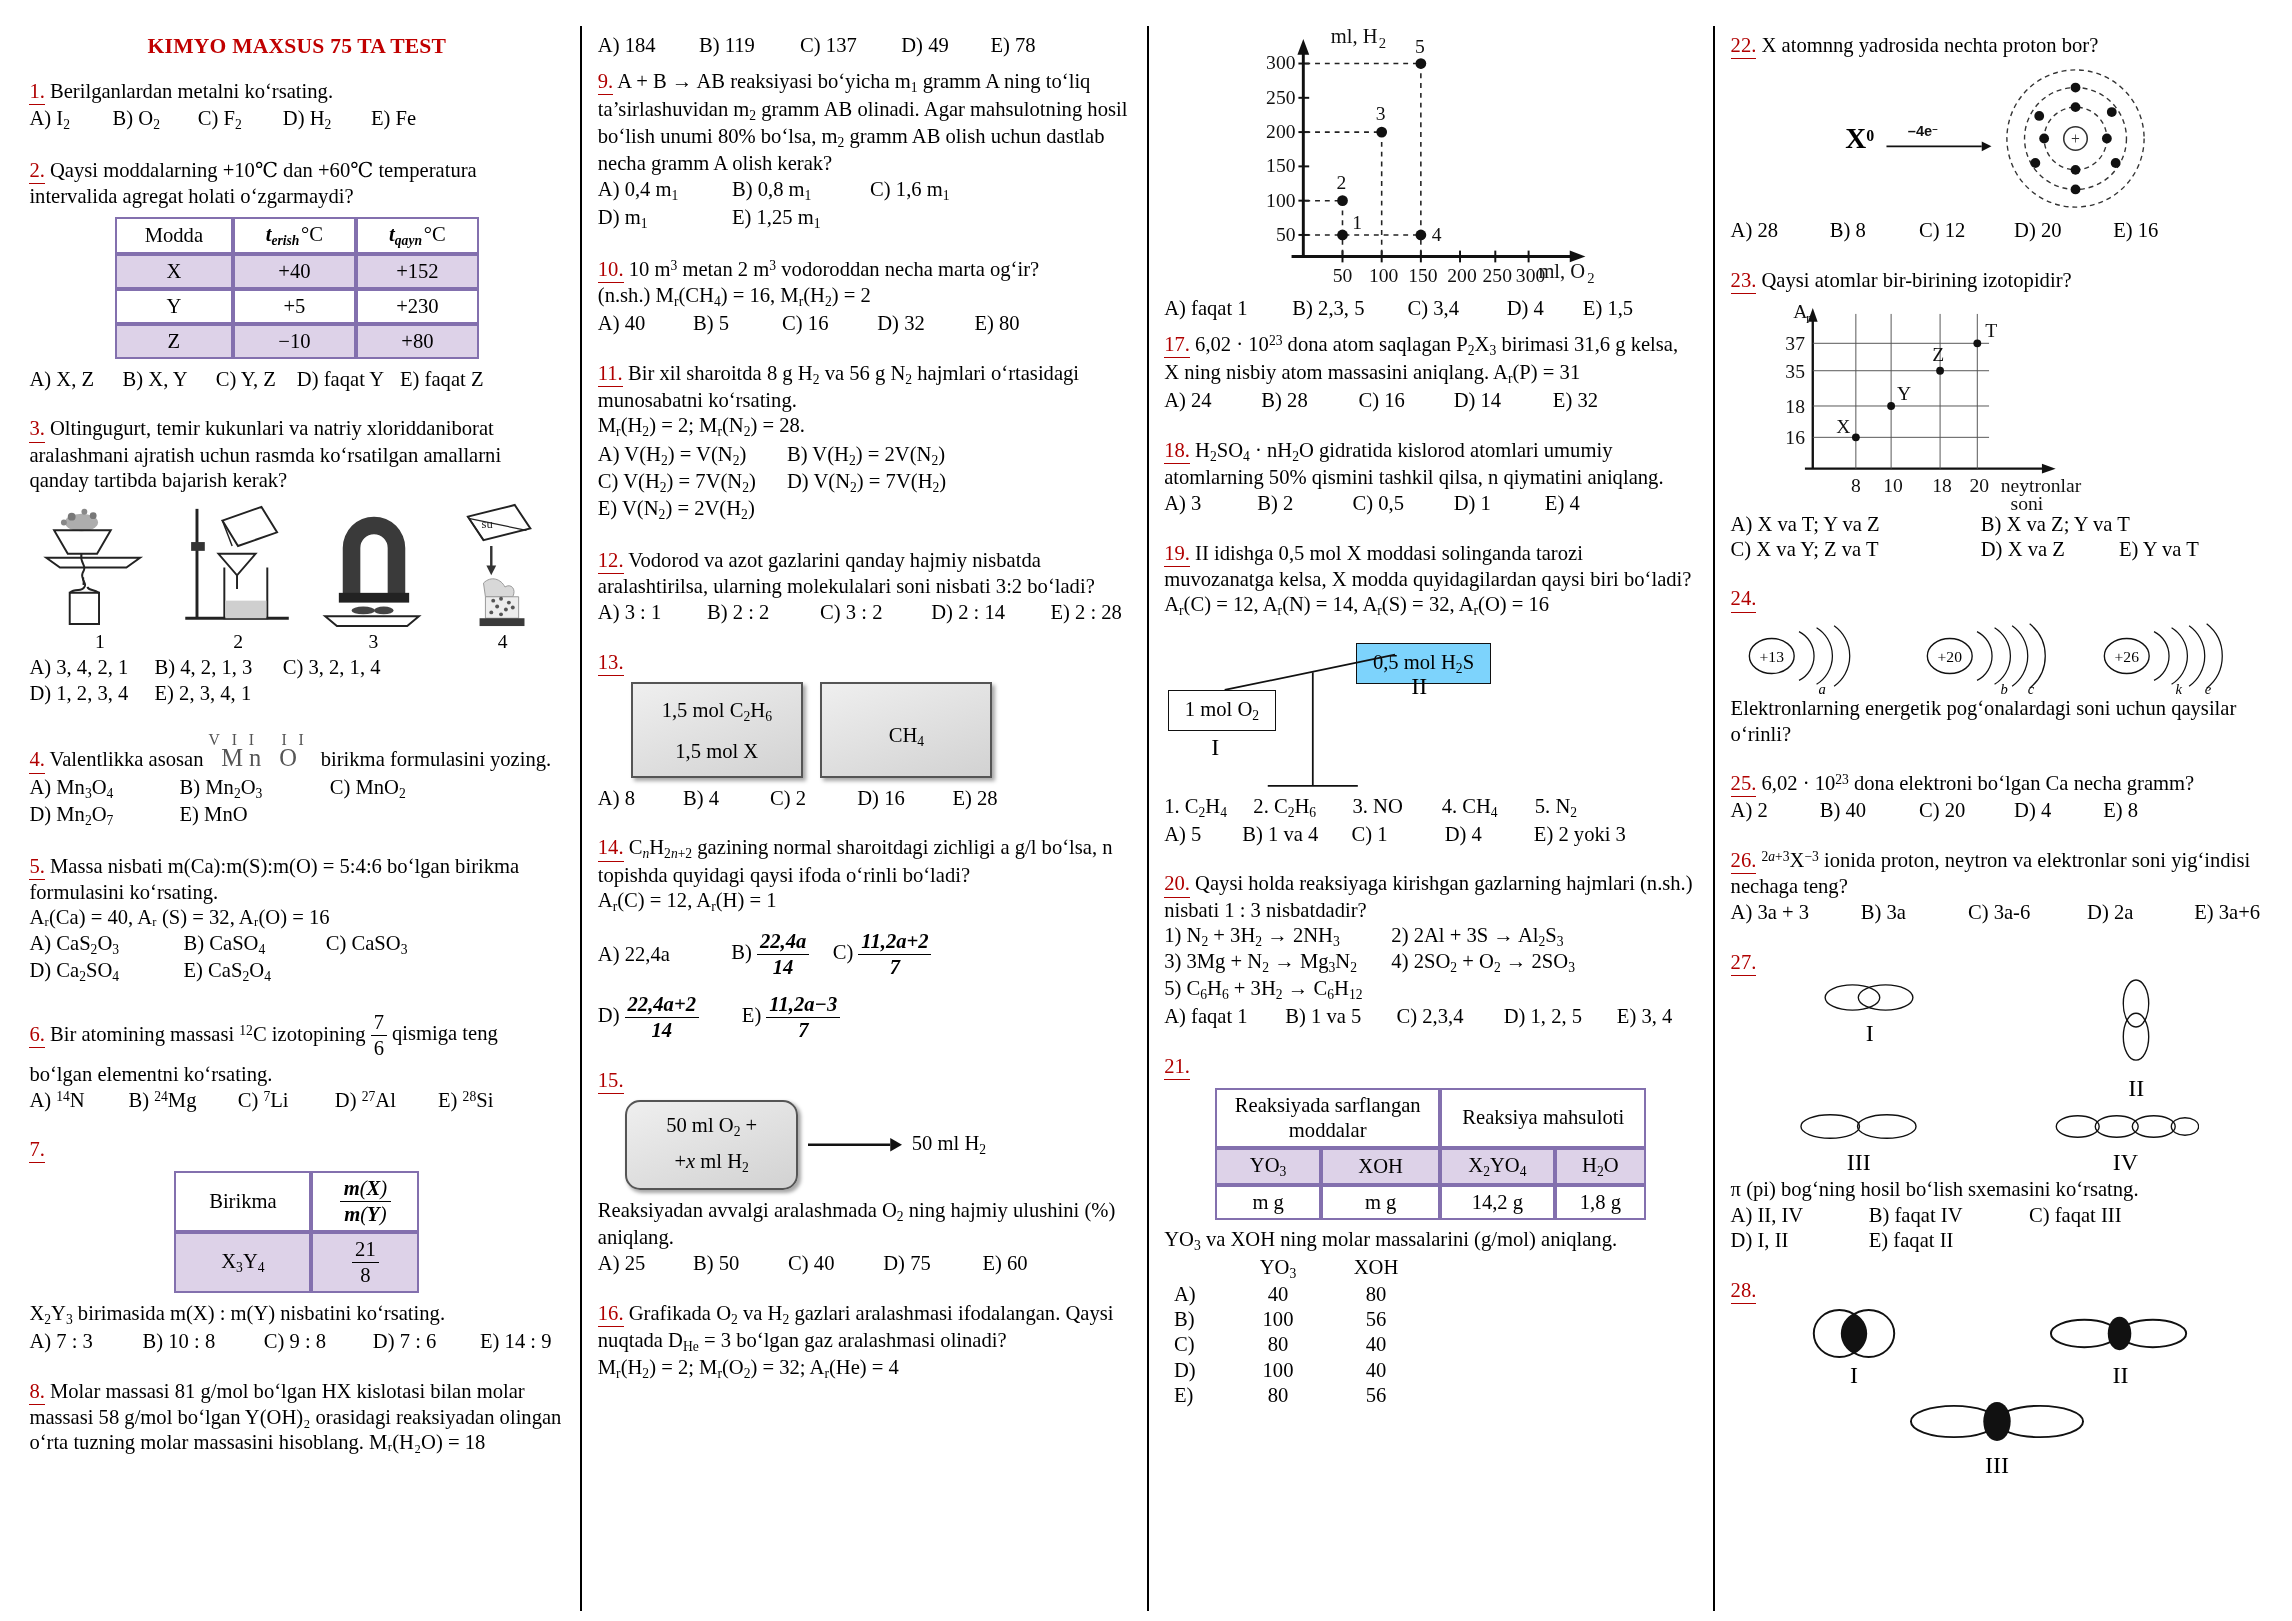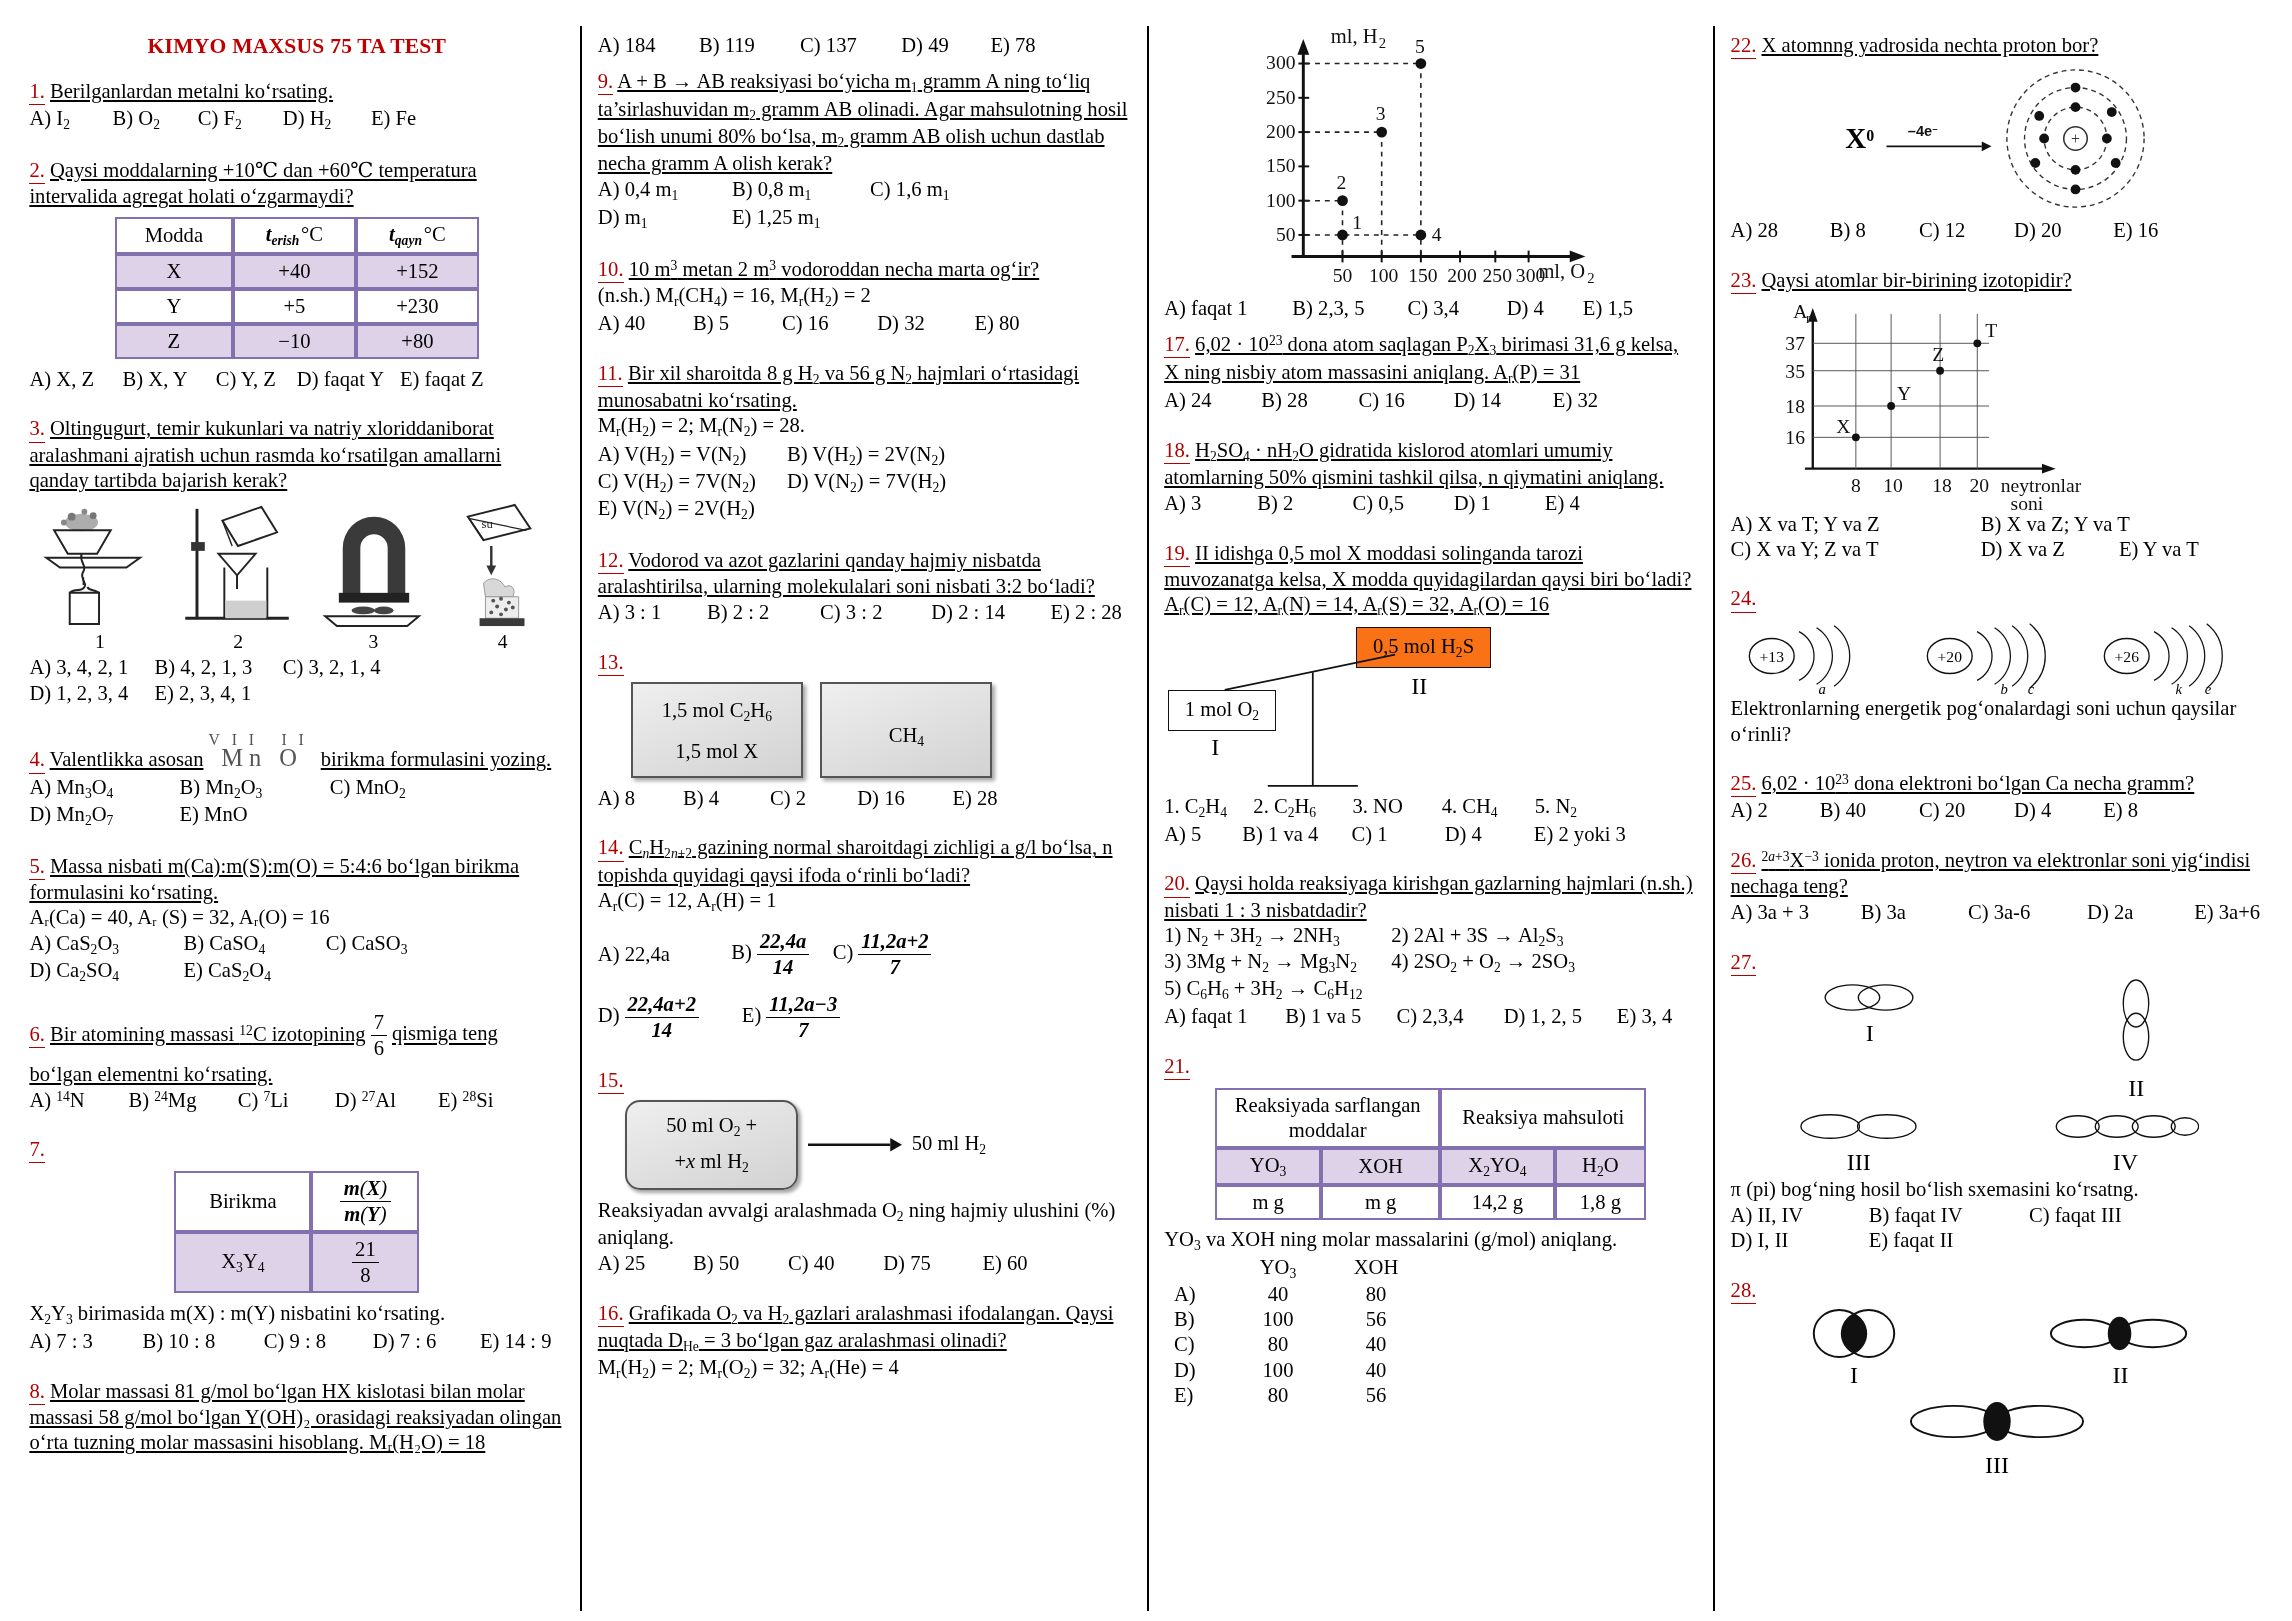--- a/index.html
+++ b/index.html
@@ -29,21 +29,21 @@
     letter-spacing: 0.2px;
     margin: 7.8px 0 19.6px 0;
   }
   .q { margin-bottom: 13.7px; }
   .qn {
     color: #b00000;
     border-bottom: 1.5px solid #b00000;
     display: inline-block;
     font-weight: normal;
   }
-  .qbody { display: inline; text-decoration: underline; }
+  .qbody { display: inline; }
   .opts { margin-top: 1px; }
   .optrow { white-space: nowrap; }
   .optrow > span { display: inline-block; }
   sub { font-size: .66em; vertical-align: -0.28em; }
   sup { font-size: .66em; vertical-align: 0.45em; }
   .spacer { height: 10.8px; }
 
   
   table.pt {
     border-collapse: separate;
@@ -610,21 +610,21 @@
       </div>
     </div>
 
     <div class="spacer"></div>
 
     <div class="q">
       <span class="qn">19.</span>
       <span class="qbody">II idishga 0,5 mol X moddasi solinganda tarozi muvozanatga kelsa, X modda quyidagilardan qaysi biri bo‘ladi? A<sub>r</sub>(C) = 12, A<sub>r</sub>(N) = 14, A<sub>r</sub>(S) = 32, A<sub>r</sub>(O) = 16</span>
 
       <div style="position:relative;height:167px;margin-top:7.8px">
-        <div style="position:absolute;left:192px;top:0;border:1.6px solid #111;padding:5.9px 15.7px;background:#f97316">0,5 mol H<sub>2</sub>S</div>
+        <div style="position:absolute;left:192px;top:16px;border:1.6px solid #111;padding:5.9px 15.7px;background:#7dd3fc">0,5 mol H<sub>2</sub>S</div>
         <div style="position:absolute;left:247px;top:45px" class="lbl">II</div>
         <div style="position:absolute;left:3.9px;top:63px;border:1.6px solid #111;padding:5.9px 15.7px;background:#fff">1 mol O<sub>2</sub></div>
         <div style="position:absolute;left:47px;top:106px" class="lbl">I</div>
         <svg style="position:absolute;left:0;top:0" width="372" height="167" viewBox="0 0 380 170">
           <line x1="62" y1="64" x2="236" y2="28" stroke="#111" stroke-width="1.8"></line>
           <line x1="152" y1="46" x2="152" y2="162" stroke="#111" stroke-width="1.8"></line>
           <line x1="106" y1="162" x2="198" y2="162" stroke="#111" stroke-width="2"></line>
         </svg>
       </div>
 

